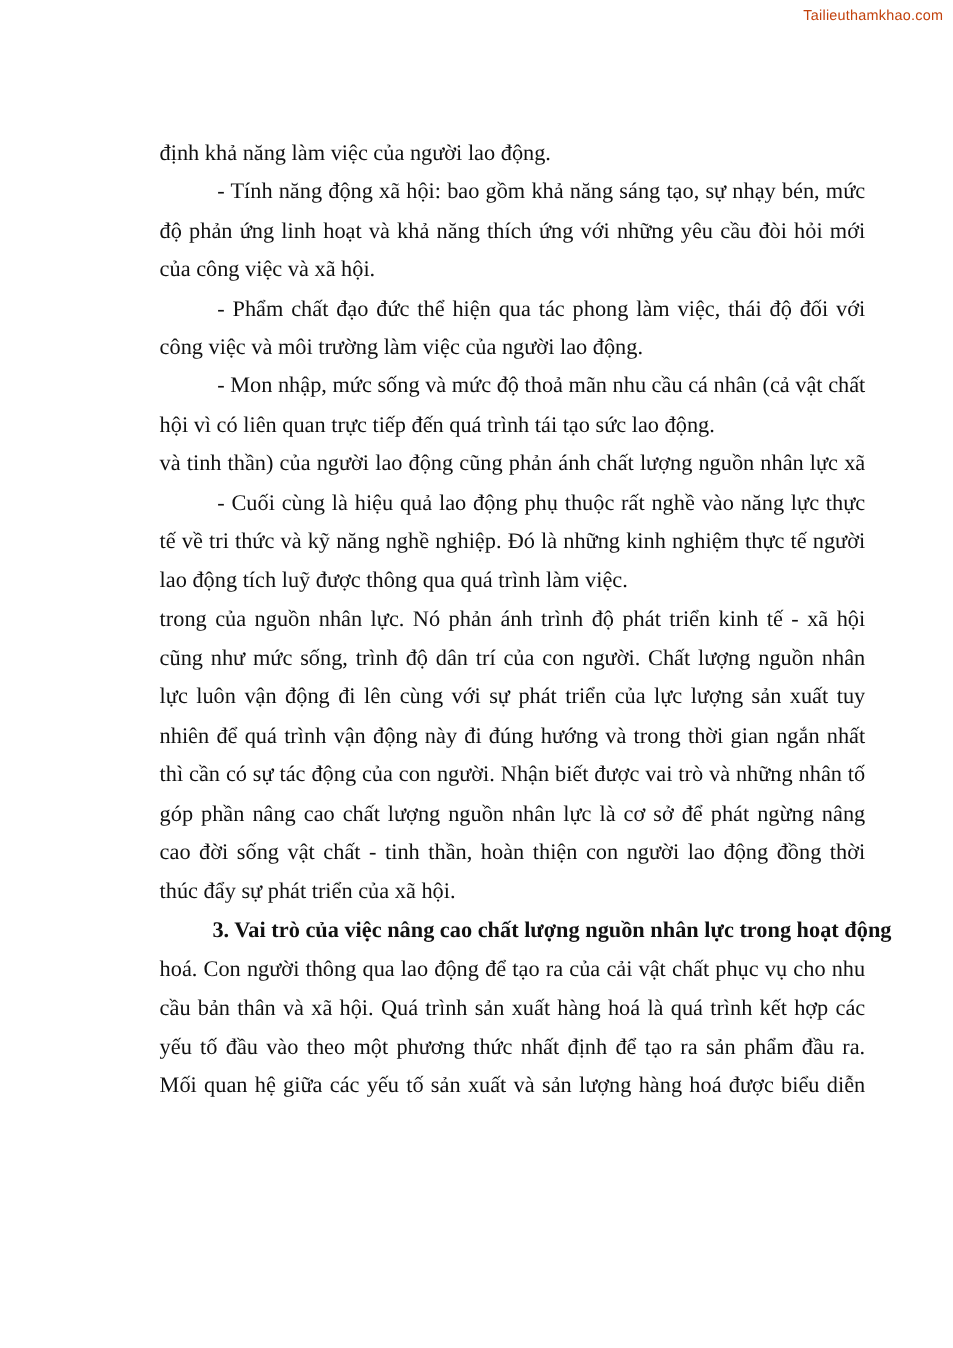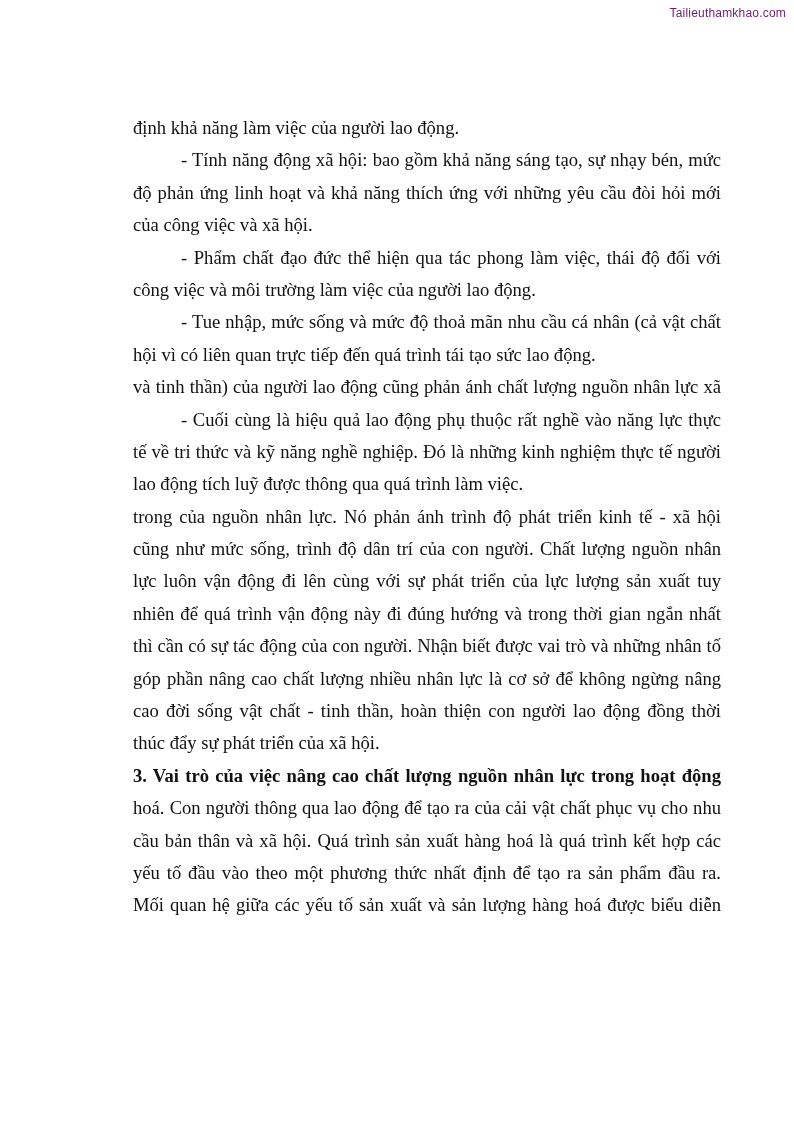--- a/index.html
+++ b/index.html
@@ -4,33 +4,33 @@
   <style>
     html, body { margin: 0; padding: 0; background: #ffffff; }
     body {
       width: 794px; height: 1123px; position: relative; overflow: hidden;
       font-family: "Liberation Serif", "DejaVu Serif", serif;
       color: #111111;
     }
     .watermark {
       position: absolute; top: 6px; right: 8px;
       font-family: "Liberation Sans", "DejaVu Sans", sans-serif;
-      font-size: 12px; color: #701a75; letter-spacing: 0.2px;
+      font-size: 12px; color: #c2410c; letter-spacing: 0.2px;
     }
     .page {
       position: absolute; left: 133px; top: 112px; width: 588px;
       font-size: 18.6px; line-height: 32.4px;
     }
     .line {
       display: block; white-space: nowrap; height: 32.4px;
       text-align: justify; text-align-last: justify; font-family: Liberation Serif, serif;
     }
     .line.last { text-align-last: left; }
     .indent { padding-left: 48px; }
-    .heading { font-weight: bold; }
+    .heading { font-weight: bold; margin-left: 44px; }
   </style>
 </head>
 <body>
 
 <div class="watermark">Tailieuthamkhao.com</div>
 
 <div class="page">
 
   <div>
     <span class="line last">định khả năng làm việc của người lao động.</span>
@@ -41,38 +41,38 @@
     <span class="line">độ phản ứng linh hoạt và khả năng thích ứng với những yêu cầu đòi hỏi mới</span>
     <span class="line last">của công việc và xã hội.</span>
   </div>
 
   <div>
     <span class="line indent">- Phẩm chất đạo đức thể hiện qua tác phong làm việc, thái độ đối với</span>
     <span class="line last">công việc và môi trường làm việc của người lao động.</span>
   </div>
 
   <div>
-    <span class="line indent">- Tue nhập, mức sống và mức độ thoả mãn nhu cầu cá nhân (cả vật chất</span>
+    <span class="line indent">- Mon nhập, mức sống và mức độ thoả mãn nhu cầu cá nhân (cả vật chất</span>
     <span class="line last">hội vì có liên quan trực tiếp đến quá trình tái tạo sức lao động.</span>
     <span class="line">và tinh thần) của người lao động cũng phản ánh chất lượng nguồn nhân lực xã</span>
   </div>
 
   <div>
     <span class="line indent">- Cuối cùng là hiệu quả lao động phụ thuộc rất nghề vào năng lực thực</span>
     <span class="line">tế về tri thức và kỹ năng nghề nghiệp. Đó là những kinh nghiệm thực tế người</span>
     <span class="line last">lao động tích luỹ được thông qua quá trình làm việc.</span>
   </div>
 
   <div>
     <span class="line">trong của nguồn nhân lực. Nó phản ánh trình độ phát triển kinh tế - xã hội</span>
     <span class="line">cũng như mức sống, trình độ dân trí của con người. Chất lượng nguồn nhân</span>
     <span class="line">lực luôn vận động đi lên cùng với sự phát triển của lực lượng sản xuất tuy</span>
     <span class="line">nhiên để quá trình vận động này đi đúng hướng và trong thời gian ngắn nhất</span>
     <span class="line">thì cần có sự tác động của con người. Nhận biết được vai trò và những nhân tố</span>
-    <span class="line">góp phần nâng cao chất lượng nhiều nhân lực là cơ sở để không ngừng nâng</span>
+    <span class="line">góp phần nâng cao chất lượng nguồn nhân lực là cơ sở để phát ngừng nâng</span>
     <span class="line">cao đời sống vật chất - tinh thần, hoàn thiện con người lao động đồng thời</span>
     <span class="line last">thúc đẩy sự phát triển của xã hội.</span>
   </div>
 
   <div>
     <span class="line heading">3. Vai trò của việc nâng cao chất lượng nguồn nhân lực trong hoạt động</span>
   </div>
 
   <div>
     <span class="line">hoá. Con người thông qua lao động để tạo ra của cải vật chất phục vụ cho nhu</span>

